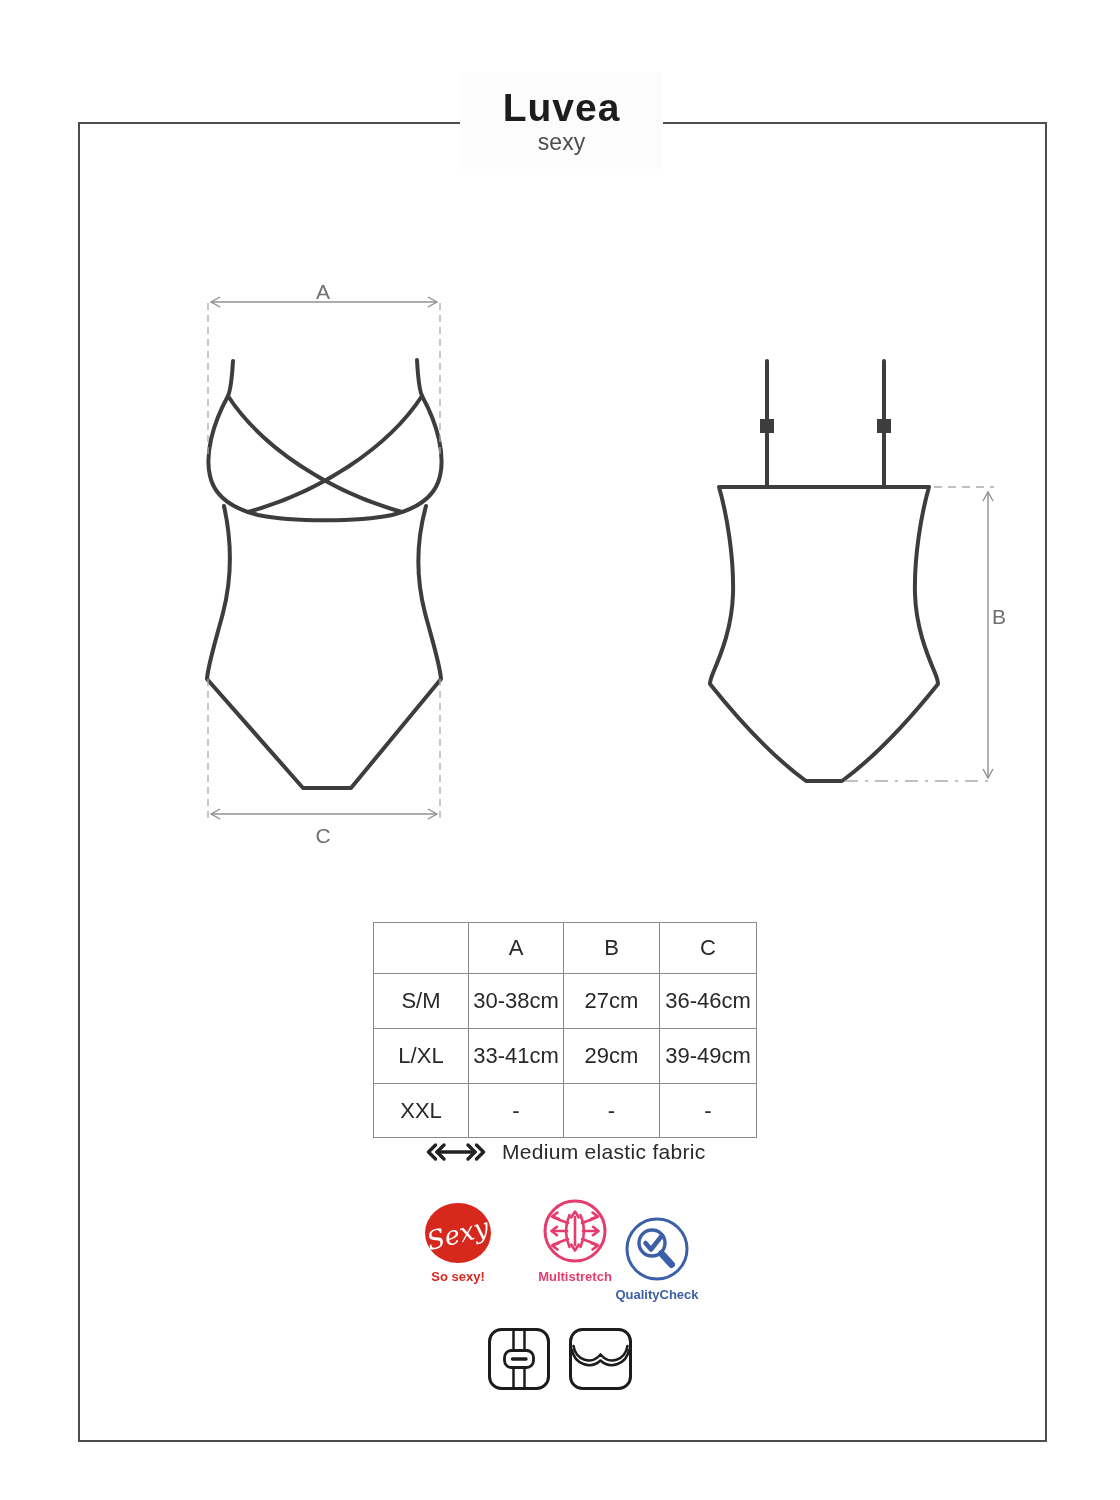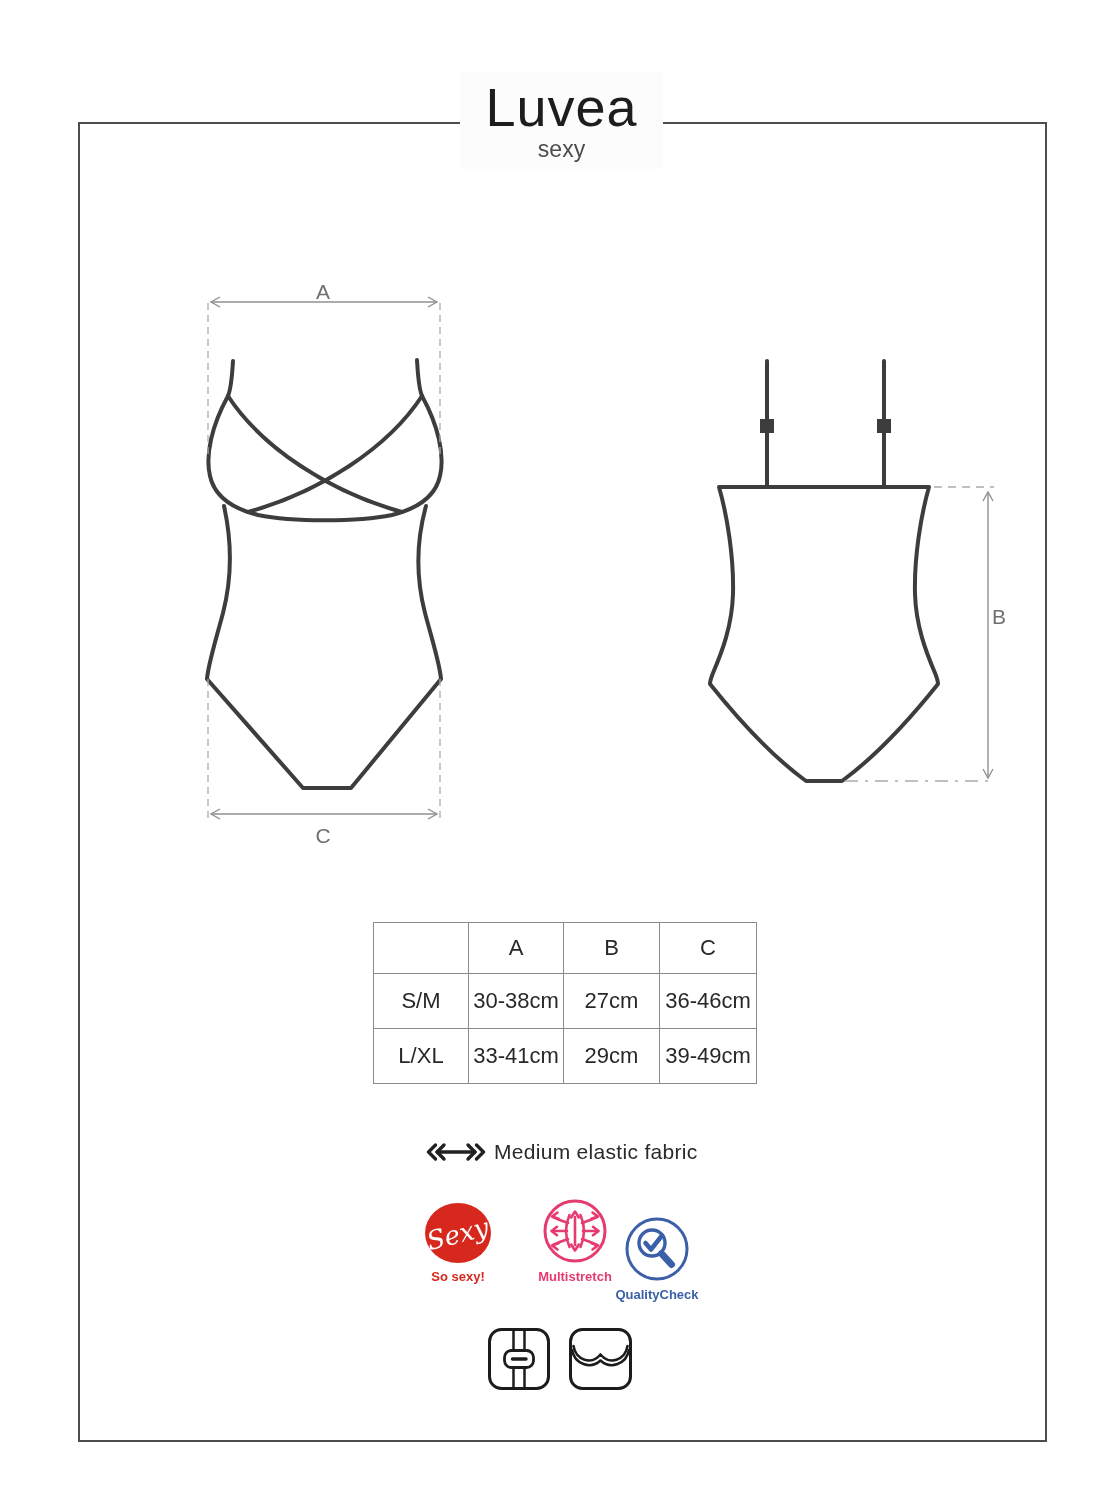--- a/index.html
+++ b/index.html
@@ -13,21 +13,21 @@
     border:2px solid #4d4d4d; background:#ffffff;
   }
 
   .diagram-svg { position:absolute; left:0; top:0; width:1120px; height:1500px; z-index:1; }
 
   .title-box {
     position:absolute; left:460px; top:72px; width:203px; height:97px;
     background:#fcfcfc; z-index:2;
     display:flex; flex-direction:column; align-items:center; justify-content:center;
   }
-  .title-name { font-size:54px; font-weight:400; color:#1d1d1d; letter-spacing:1px; line-height:1; }
+  .title-name { font-size:39px; font-weight:700; color:#1d1d1d; letter-spacing:1px; line-height:1; }
   .title-sub  { font-size:23px; color:#4d4d4d; margin-top:4px; line-height:1; }
 
   .dim-label { position:absolute; font-size:21px; color:#6f6f6f; z-index:1; text-align:center; }
   #dimA { left:307px; top:280px; width:32px; }
   #dimC { left:307px; top:824px; width:32px; }
   #dimB { left:988px; top:605px; width:22px; }
 
   table.size-table {
     position:absolute; left:373px; top:922px; z-index:1;
     border-collapse:collapse; table-layout:fixed; background:#fff;
@@ -35,21 +35,21 @@
   table.size-table td {
     border:1px solid #8a8a8a; text-align:center; vertical-align:middle;
     font-size:22px; color:#282828; padding:0;
   }
   tr.r-head td { height:50px; }
   tr.r-mid  td { height:54px; }
   tr.r-last td { height:53px; }
 
   .fabric-note {
     position:absolute; left:421px; top:1140px; z-index:1;
-    display:flex; align-items:center; gap:3px;
+    display:flex; align-items:center; gap:11px;
   }
   .fabric-text { font-size:21px; color:#2a2a2a; letter-spacing:0.3px; }
 
   .badge {
     position:absolute; z-index:1;
     display:flex; flex-direction:column; align-items:center;
   }
   #badge-sexy   { left:408px; top:1202px; width:100px; }
   #badge-multi  { left:520px; top:1198px; width:110px; }
   #badge-qual   { left:594px; top:1216px; width:126px; }
@@ -137,20 +137,26 @@
       <td>S/M</td>
       <td>30-38cm</td>
       <td>27cm</td>
       <td>36-46cm</td>
     </tr>
     <tr class="r-mid">
       <td>L/XL</td>
       <td>33-41cm</td>
       <td>29cm</td>
       <td>39-49cm</td>
+    </tr>
+    <tr class="r-last">
+      <td>XXL</td>
+      <td>-</td>
+      <td>-</td>
+      <td>-</td>
     </tr>
   </tbody>
     </table>
 
   <div class="fabric-note">
     <svg width="70" height="22" viewBox="0 0 70 22" fill="none" stroke="#222222" stroke-width="3.4" stroke-linecap="round" stroke-linejoin="round">
       <path d="M 16 11 H 54"></path>
       <path d="M 23 4 L 16 11 L 23 18"></path>
       <path d="M 14.5 4 L 7.5 11 L 14.5 18"></path>
       <path d="M 47 4 L 54 11 L 47 18"></path>

